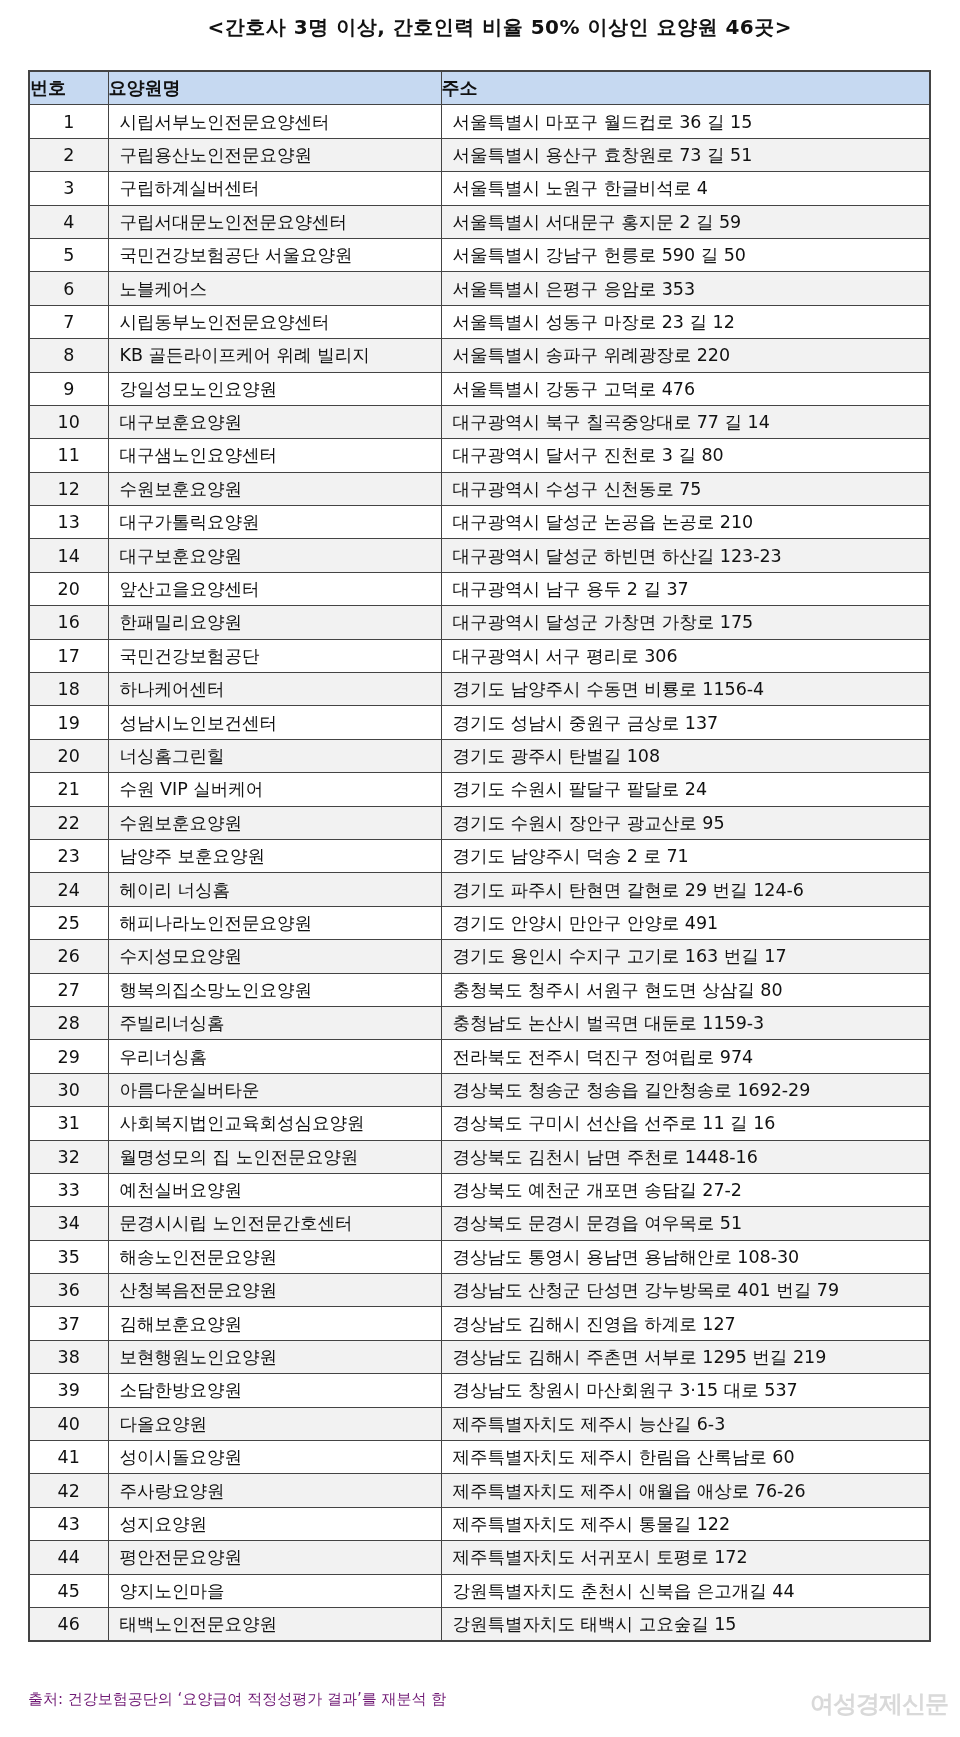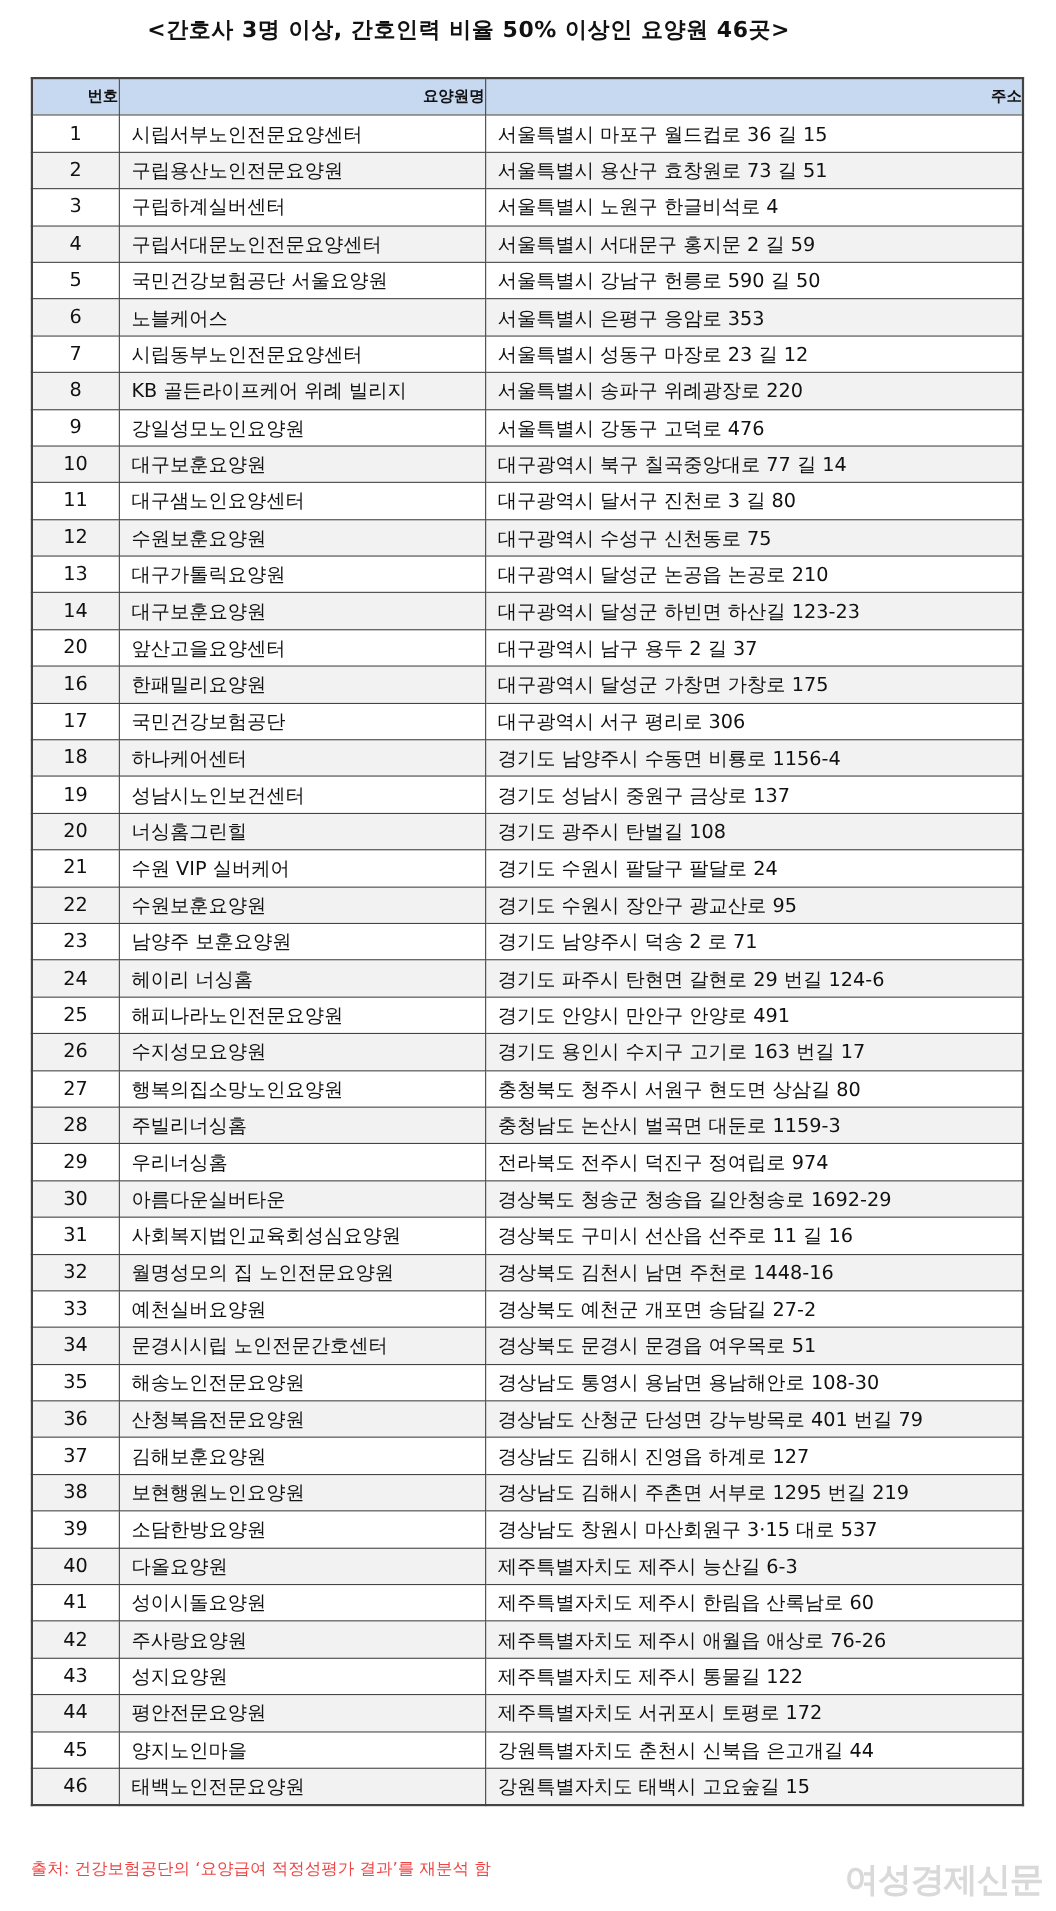--- a/index.html
+++ b/index.html
@@ -2,46 +2,46 @@
 <html><head>
   <meta charset="utf-8">
   <style>
     html, body { margin: 0; padding: 0; background: #ffffff; }
     body {
       width: 960px; height: 1737px; position: relative; overflow: hidden;
       font-family: "DejaVu Sans", "Liberation Sans", sans-serif; color: #111;
     }
     .title {
       position: absolute; left: 0; top: 14px; width: 792px;
-      text-align: center; font-size: 20px; font-weight: bold; letter-spacing: 0.5px;
+      text-align: right; font-size: 20px; font-weight: bold; letter-spacing: 0.5px;
       padding-left: 60px; box-sizing: border-box;
     }
     table.grid {
       position: absolute; left: 28px; top: 70px; width: 903px;
       border-collapse: collapse; table-layout: fixed;
       border: 2px solid #444;
     }
     table.grid col.c-no { width: 79px; }
     table.grid col.c-name { width: 333px; }
     table.grid col.c-addr { width: auto; }
     table.grid th, table.grid td {
       border: 1.5px solid #444; height: 32.4px; padding: 0; font-size: 17.5px;
       white-space: nowrap; overflow: hidden;
     }
     table.grid th {
-      background: #c6d9f1; font-weight: bold; text-align: right; font-size: 14px;
+      background: #c6d9f1; font-weight: bold; text-align: left; font-size: 18px;
     }
     table.grid td.no { text-align: center; }
     table.grid td.name, table.grid td.addr { padding-left: 11px; }
     table.grid tr.alt td { background: #f2f2f2; }
     .source {
-      position: absolute; left: 28px; top: 1690px; font-size: 15px; color: #ef4444; text-align: right;
+      position: absolute; left: 28px; top: 1690px; font-size: 15px; color: #701a75; text-align: right;
     }
     .watermark {
-      position: absolute; right: 12px; top: 1688px; font-size: 31px;
+      position: absolute; right: 12px; top: 1688px; font-size: 24px;
       color: #d9d9d9; font-weight: bold; letter-spacing: -1px;
     }
   </style>
 </head>
 <body>
 
 <div class="title">&lt;간호사 3명 이상, 간호인력 비율 50% 이상인 요양원 46곳&gt;</div>
 
 <table class="grid">
   <colgroup>

